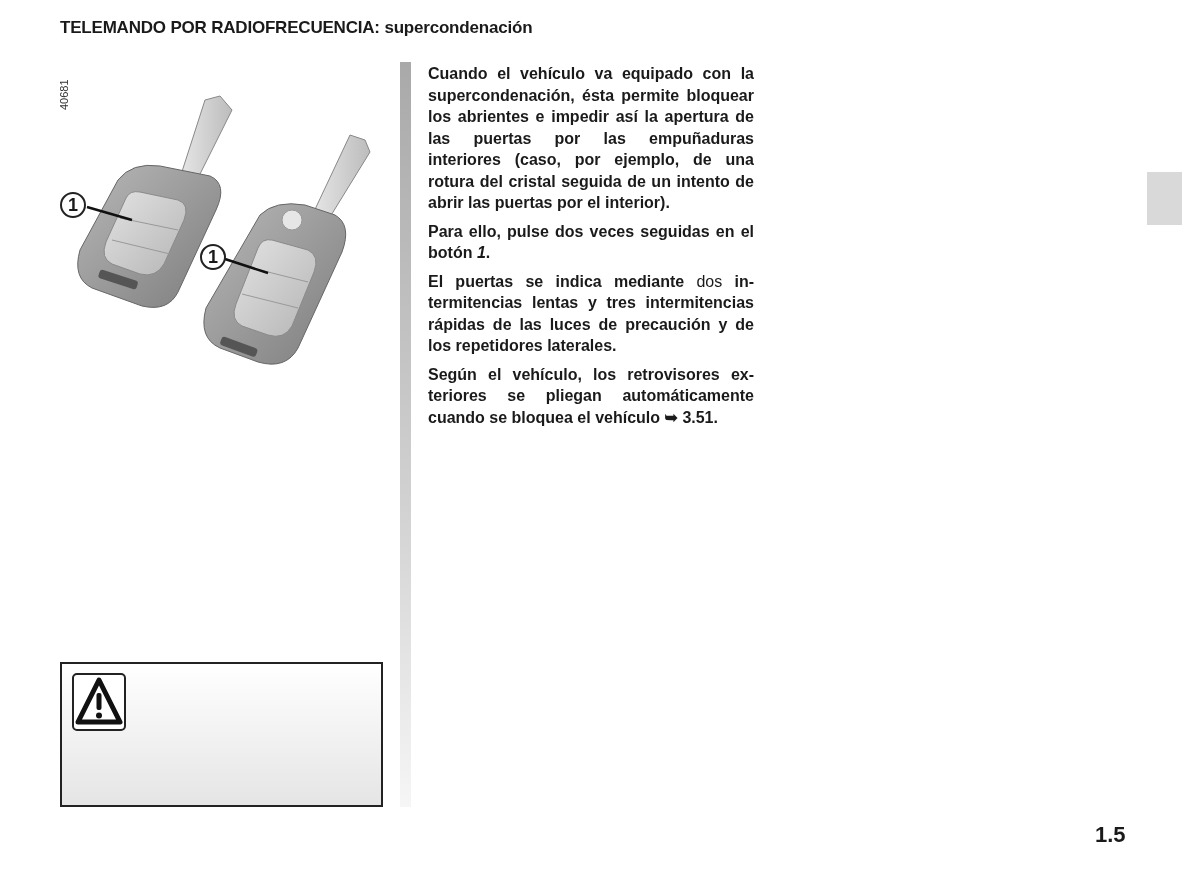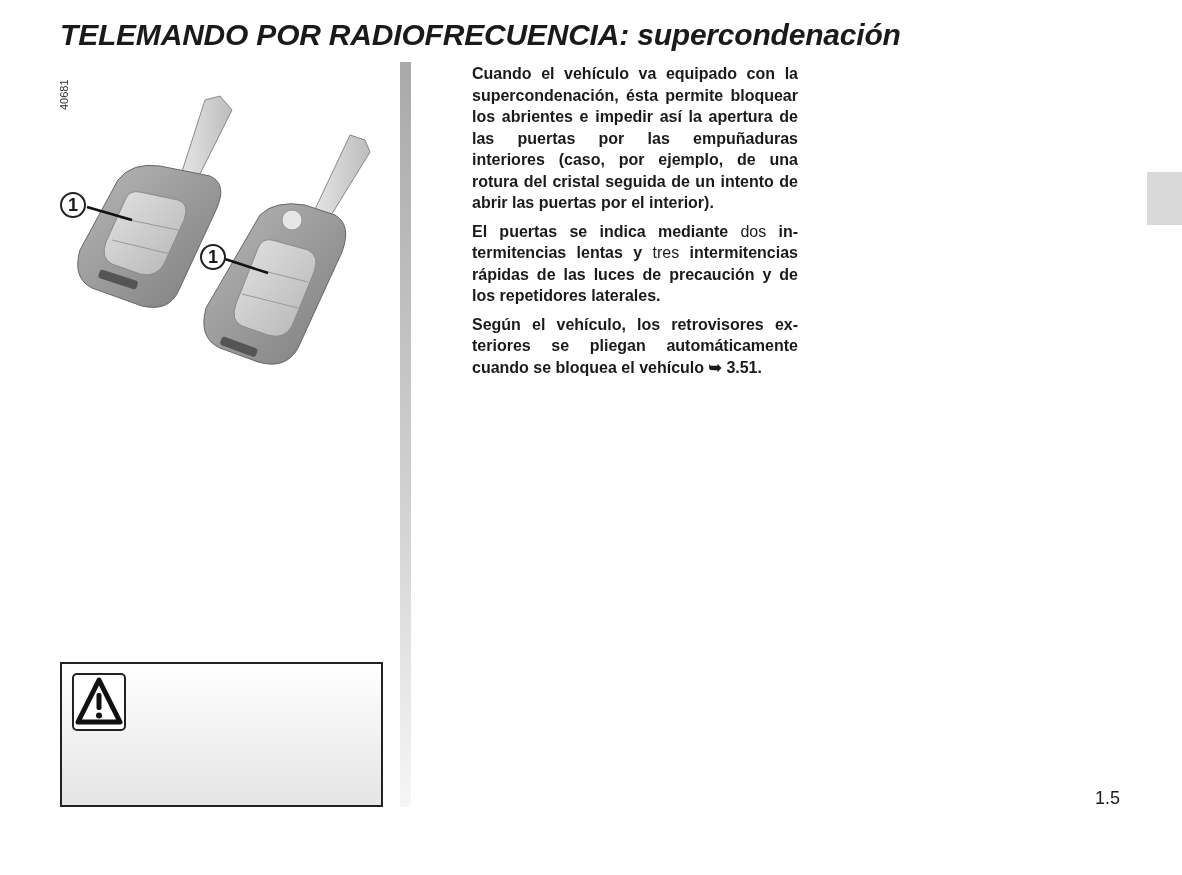--- a/index.html
+++ b/index.html
@@ -1,39 +1,39 @@
 <!DOCTYPE html>
 <html><head>
 <meta charset="utf-8">
 <style>
   html, body { margin:0; padding:0; background:#ffffff; }
   body { width:1182px; height:875px; position:relative; overflow:hidden;
          font-family:"Liberation Sans", sans-serif; color:#1a1a1a; }
-  .title { position:absolute; left:60px; top:18px; font-size:30px; font-weight:bold;
-           letter-spacing:-0.2px; white-space:nowrap;font-style:italic; }
+  .title { position:absolute; left:60px; top:18px; font-size:17px; font-weight:bold;
+           letter-spacing:-0.2px; white-space:nowrap; }
   .title .sub { font-weight:bold; }
   .fig-id { position:absolute; left:56px; top:92px; transform:rotate(-90deg);
             transform-origin:left top; font-size:11px; color:#333; }
   .figure { position:absolute; left:60px; top:80px; width:320px; height:300px; }
   .callout { position:absolute; width:22px; height:22px; border:2px solid #222; border-radius:50%;
              background:#fff; font-weight:bold; font-size:18px; line-height:22px; text-align:center; }
   .divider { position:absolute; left:400px; top:62px; width:11px; height:745px;
              background:linear-gradient(#a9a9a9, #d2d2d2 60%, #f6f6f6); }
   .body-text { position:absolute; left:428px; top:63px; width:326px; font-size:16px;
-               font-weight:bold; line-height:21.5px; text-align:justify; hyphens:manual;margin-left:44px; }
+               font-weight:bold; line-height:21.5px; text-align:justify; hyphens:manual; }
   .body-text p { margin:0 0 7px 0; }
   .warning-box { position:absolute; left:60px; top:662px; width:323px; height:145px;
                  border:2px solid #222; background:linear-gradient(#ffffff, #e5e5e5);
                  box-sizing:border-box; }
   .warning-icon { position:absolute; left:10px; top:9px; width:54px; height:58px;
                   border:2px solid #222; border-radius:5px; box-sizing:border-box; background:#fff; }
   .warning-text { position:absolute; left:80px; top:11px; width:230px; font-size:16px;
                   font-weight:bold; line-height:21px; text-align:justify; }
   .side-tab { position:absolute; left:1147px; top:172px; width:35px; height:53px; background:#d9d9d9; }
-  .page-number { position:absolute; left:1095px; top:788px; font-size:18px; font-weight:normal; }
+  .page-number { position:absolute; left:1095px; top:822px; font-size:22px; font-weight:bold; }
 </style>
 </head>
 <body>
 
 <div class="title">
   <span>TELEMANDO POR RADIOFRECUENCIA:</span>
   <span class="sub">supercondenación</span>
 </div>
 
 <div class="fig-id" style="top:110px;left:58px;">40681</div>
@@ -78,21 +78,25 @@
     <line x1="165" y1="179" x2="208" y2="193" stroke="#111" stroke-width="2.5"></line>
   </svg>
   <div class="callout" style="left:0px;top:112px;">1</div>
   <div class="callout" style="left:140px;top:164px;">1</div>
 </div>
 
 <div class="divider"></div>
 
 <div class="body-text">
   <p>Cuando el vehículo va equipado con la supercondenación, ésta permite bloquear los abrientes e impedir así la apertura de las puertas por las em­puñaduras interiores (caso, por ejem­plo, de una rotura del cristal seguida de un intento de abrir las puertas por el interior).</p>
-  <p><span>El puertas se indica mediante </span><b style="font-weight:400">dos</b><span> in­termitencias lentas y </span><b style="font-weight:400">tres</b><span> intermiten­cias rápidas de las luces de precaución y de los repetidores laterales.</span></p>
+  <p>
+    <span>Para ello, pulse dos veces seguidas en el botón</span>
+    <i>1</i>.
+  </p>
+  <p><span>El puertas se indica mediante </span><b style="font-weight:400">dos</b><span> in­termitencias lentas y </span><b style="font-weight:700">tres</b><span> intermiten­cias rápidas de las luces de precaución y de los repetidores laterales.</span></p>
   <p>
     <span>Según el vehículo, los retrovisores ex­teriores se pliegan automáticamente cuando se bloquea el vehículo</span>
     <span>➥</span>
     <span>3.51.</span>
   </p>
 </div>
 
 <div class="warning-box">
   <div class="warning-icon">
     <svg width="50" height="54" viewBox="0 0 50 54">

